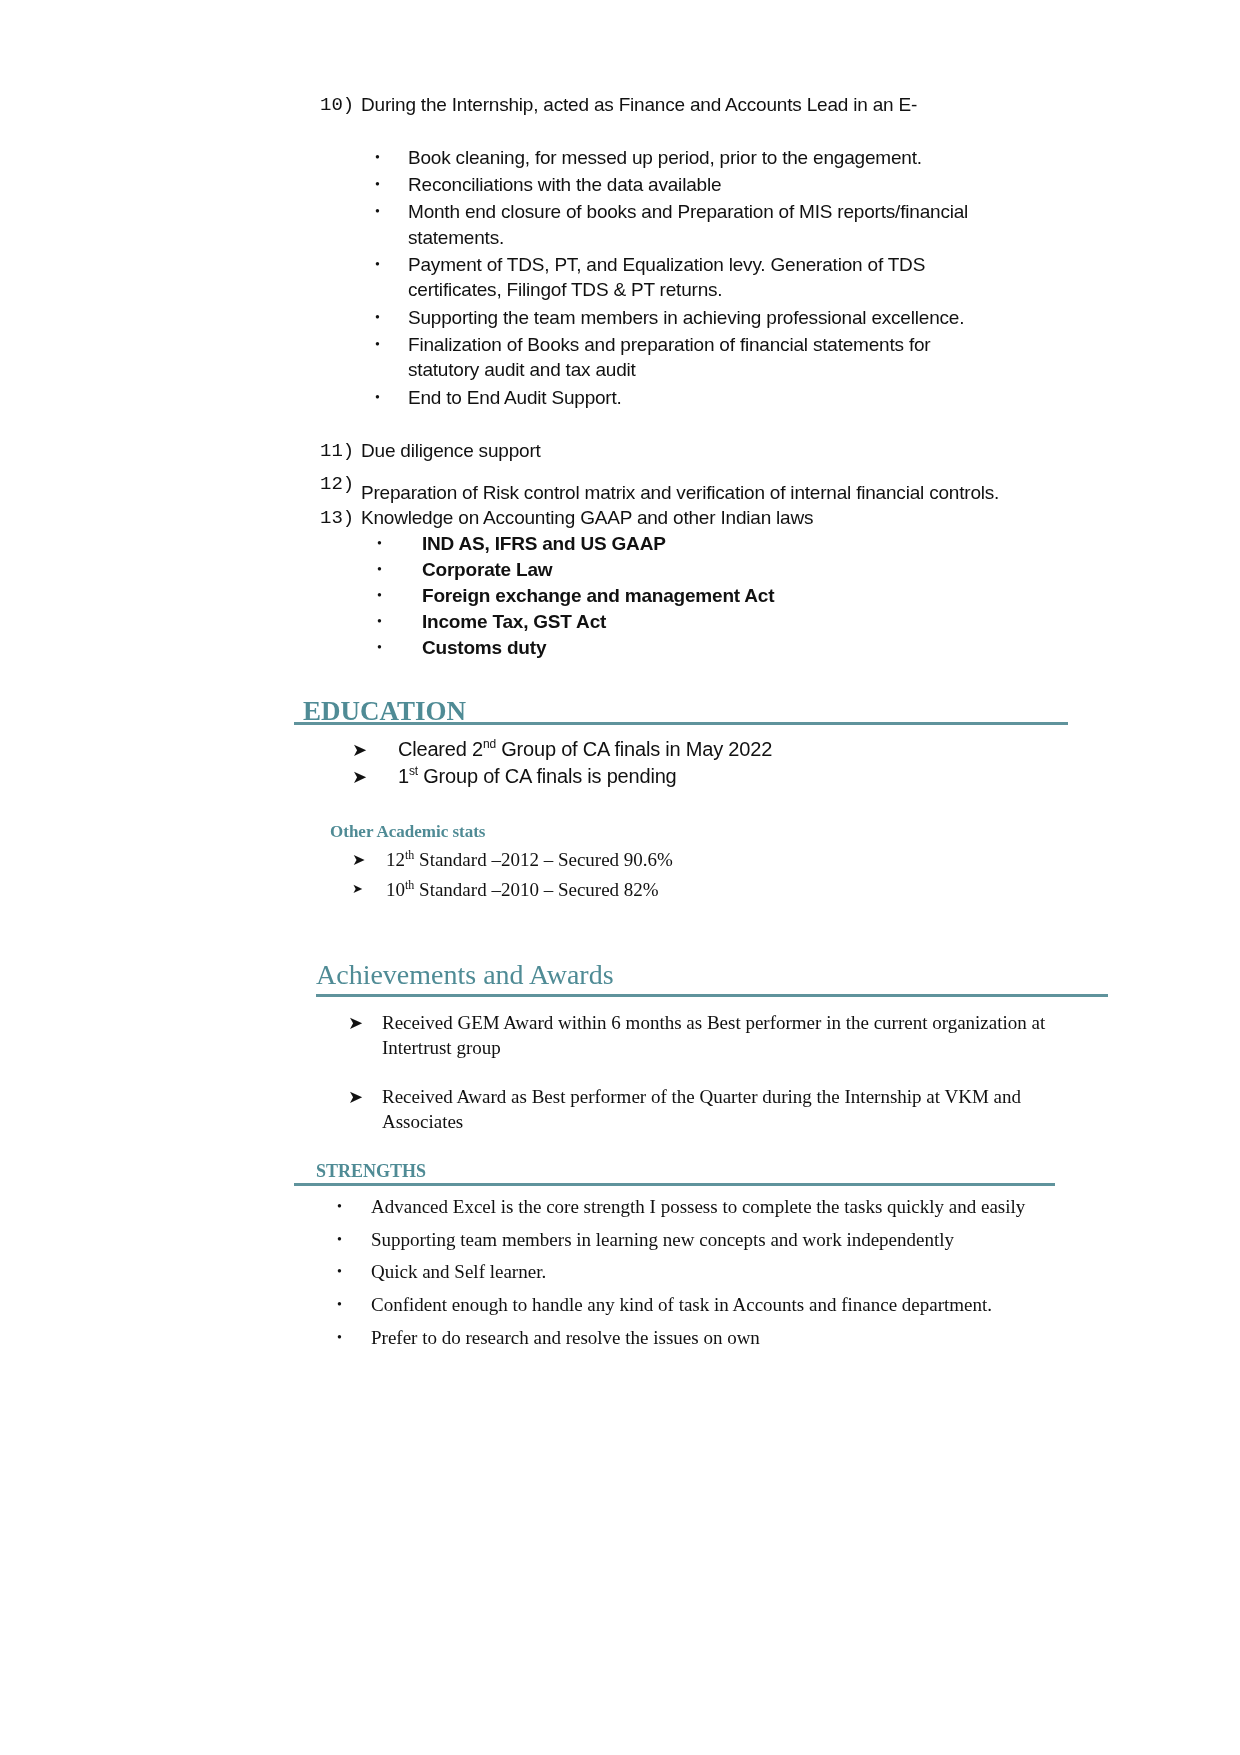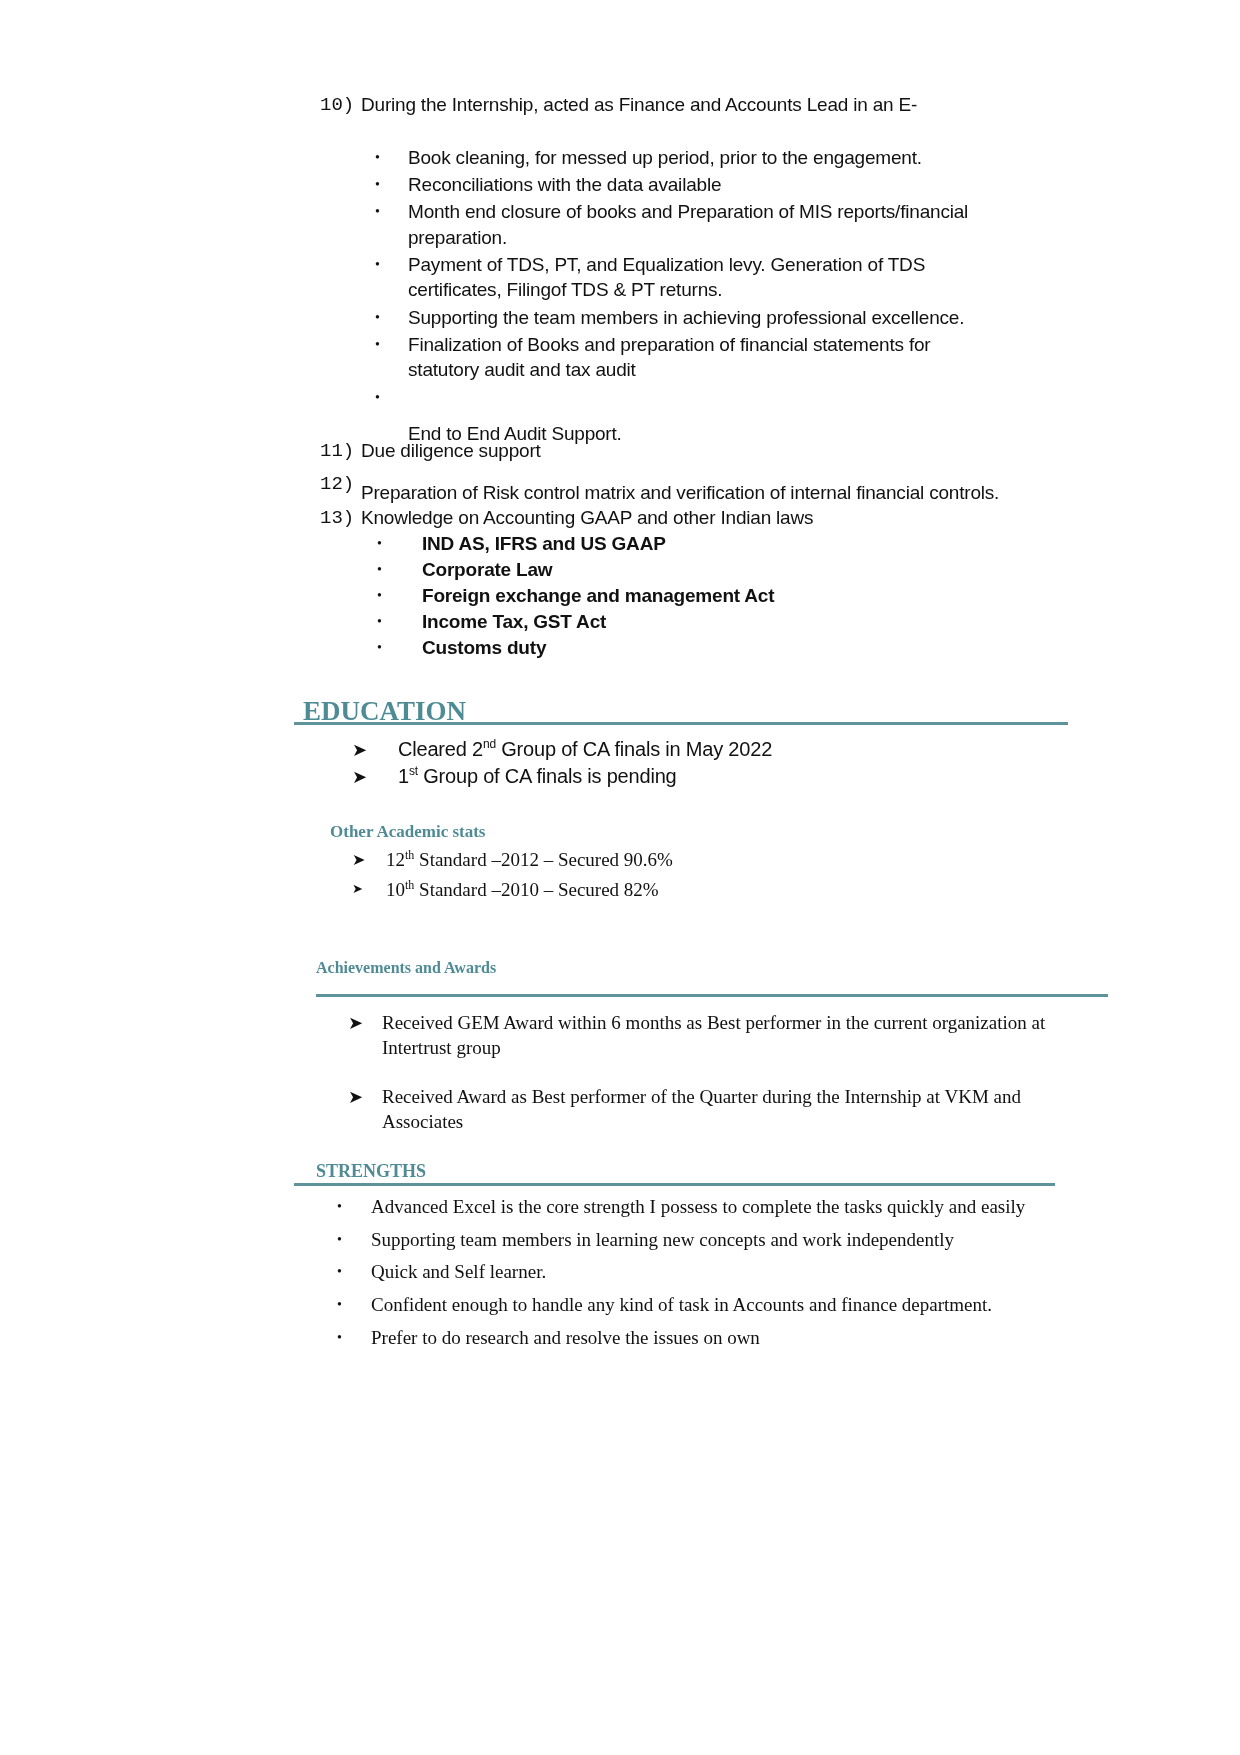--- a/index.html
+++ b/index.html
@@ -8,56 +8,56 @@
   .cal { font-family: "Liberation Sans", sans-serif; font-size: 19px; letter-spacing: -0.2px; }
   .tnr { font-family: "Liberation Serif", serif; font-size: 19px; }
   .abs { position: absolute; white-space: nowrap; }
   .num { position: absolute; font-family: Liberation Mono, monospace; font-size: 19px; }
   .bullet { position: absolute; font-size: 14px; }
   .arrow { position: absolute; font-size: 18px; font-family: "DejaVu Sans", sans-serif; }
   .bold { font-weight: bold; margin-left: 12px; }
   .teal { color: #4f8b95; }
   .h-edu { font-family: "Liberation Serif", serif; font-weight: bold; font-size: 27px; }
   .h-sub { font-family: "Liberation Serif", serif; font-weight: bold; font-size: 17px; }
-  .h-ach { font-family: "Liberation Serif", serif; font-weight: bold; font-size: 16px; }
+  .h-ach { font-family: "Liberation Serif", serif; font-weight: normal; font-size: 28px; }
   .rule { position: absolute; height: 3px; background: #5f939c; }
   sup { font-size: 12px; line-height: 0; }
 </style>
 </head>
 <body>
 
 <div class="page">
 
   <div class="num" style="left:320px;top:94px;">10)</div>
   <div class="abs cal" style="left:361px;top:94px;">During the Internship, acted as Finance and Accounts Lead in an E-</div>
 
   <div>
     <span class="bullet" style="left:375px;top:150px;">•</span>
     <div class="abs cal" style="left:408px;top:147px;">Book cleaning, for messed up period, prior to the engagement.</div>
 
     <span class="bullet" style="left:375px;top:177px;">•</span>
     <div class="abs cal" style="left:408px;top:174px;">Reconciliations with the data available</div>
 
     <span class="bullet" style="left:375px;top:204px;">•</span>
     <div class="abs cal" style="left:408px;top:201px;">Month end closure of books and Preparation of MIS reports/financial</div>
-    <div class="abs cal" style="left:408px;top:227px;">preparation.</div>
+    <div class="abs cal" style="left:408px;top:227px;">statements.</div>
 
     <span class="bullet" style="left:375px;top:257px;">•</span>
     <div class="abs cal" style="left:408px;top:254px;">Payment of TDS, PT, and Equalization levy. Generation of TDS</div>
     <div class="abs cal" style="left:408px;top:279px;">certificates, Filingof TDS &amp; PT returns.</div>
 
     <span class="bullet" style="left:375px;top:310px;">•</span>
     <div class="abs cal" style="left:408px;top:307px;">Supporting the team members in achieving professional excellence.</div>
 
     <span class="bullet" style="left:375px;top:337px;">•</span>
     <div class="abs cal" style="left:408px;top:334px;">Finalization of Books and preparation of financial statements for</div>
     <div class="abs cal" style="left:408px;top:359px;">statutory audit and tax audit</div>
 
     <span class="bullet" style="left:375px;top:390px;">•</span>
-    <div class="abs cal" style="left:408px;top:387px;margin-top:36px;">End to End Audit Support.</div>
+    <div class="abs cal" style="left:408px;top:387px;">End to End Audit Support.</div>
   </div>
 
   <div class="num" style="left:320px;top:440px;">11)</div>
   <div class="abs cal" style="left:361px;top:440px;">Due diligence support</div>
 
   <div class="num" style="left:320px;top:473px;">12)</div>
   <div class="abs cal" style="left:361px;top:473px;margin-top:9px;">Preparation of Risk control matrix and verification of internal financial controls.</div>
 
   <div class="num" style="left:320px;top:507px;">13)</div>
   <div class="abs cal" style="left:361px;top:507px;">Knowledge on Accounting GAAP and other Indian laws</div>

